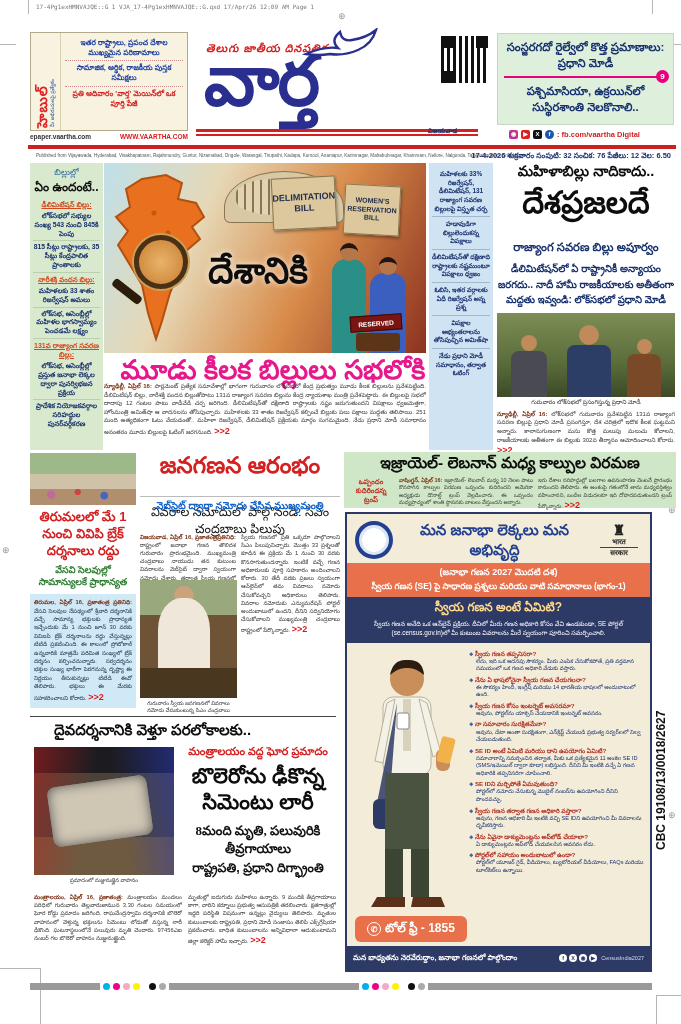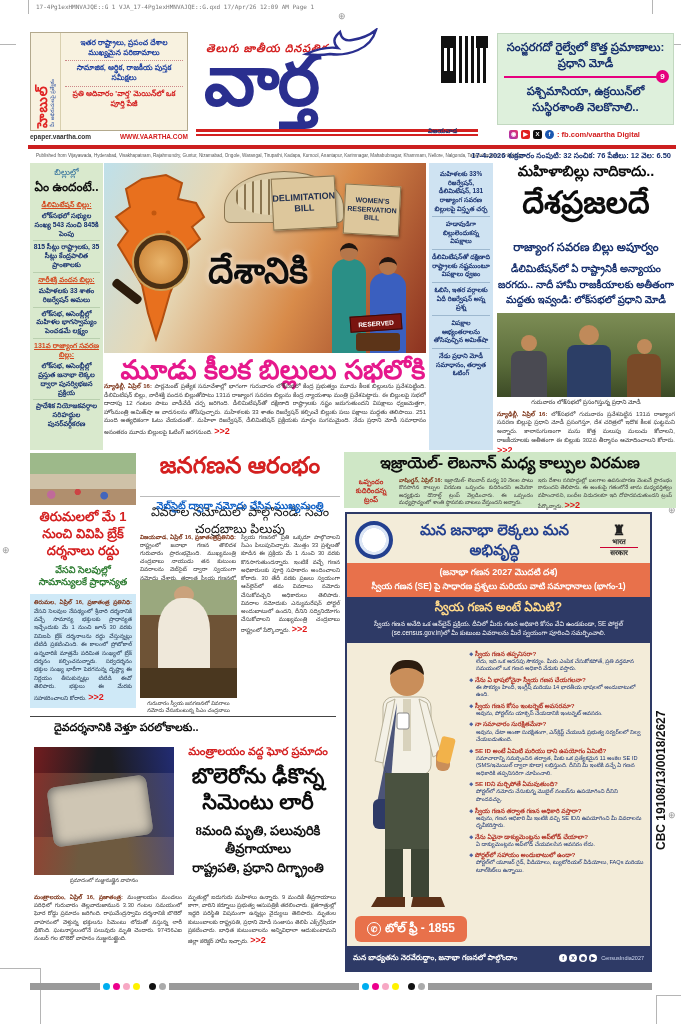--- a/index.html
+++ b/index.html
@@ -153,21 +153,21 @@
   #ad-tollfree .ph { width:14px; height:14px; border:1.5px solid #fff; border-radius:50%; font-size:8px; line-height:13px; text-align:center; }
   #ad-bottom { position:absolute; left:0; bottom:0; width:100%; height:22px; background:#2e3a66; color:#fff; display:flex; align-items:center; justify-content:space-between; padding:12px 6px;margin-top:8px; }
   #ad-bottom .txt { font-size:7.5px; font-weight:bold; }
   #ad-bottom .right { display:flex; align-items:center; gap:2px; }
   .adic { width:8px; height:8px; border-radius:50%; background:#fff; color:#2e3a66; font-size:5.5px; font-weight:bold; text-align:center; line-height:8px; }
   #ad-handle { font-size:5.5px; color:#cfd8f0; margin-left:2px; }
   #cbc { position:absolute; left:654px; top:608px; width:16px; height:345px; writing-mode:vertical-rl; transform:rotate(180deg); font-family:"Liberation Sans", sans-serif; font-weight:bold; font-size:12px; color:#111; text-align:center; }
 
   
   #accident { position:absolute; left:30px; top:716px; width:306px; border-top:1.5px solid #444; padding-top:4px; }
-  #acc-kicker { font-size:11px; font-weight:bold; color:#0d0d0d; padding-left:24px; }
+  #acc-kicker { font-size:15px; font-weight:bold; color:#0d0d0d; padding-left:24px; }
   #acc-photo { position:absolute; left:4px; top:30px; width:140px; height:128px; overflow:hidden; background:
       linear-gradient(100deg, rgba(200,30,30,.5), transparent 40%),
       linear-gradient(260deg, rgba(40,60,200,.5), transparent 40%),
       linear-gradient(#1c1c20 0 20%, #4a4238 20% 70%, #6e5a40 70%); }
   .acc-wreck { position:absolute; left:16px; top:34px; width:100px; height:60px; background:#cfc6b4; border-radius:8px; transform:rotate(-8deg); box-shadow:inset 0 0 12px #555; }
   #acc-caption { position:absolute; left:4px; top:160px; width:140px; text-align:center; font-size:5.4px; color:#333; }
   #acc-right { position:absolute; left:150px; top:28px; width:156px; text-align:center; }
   #acc-kred { color:#d42020; font-weight:bold; font-size:11px; }
   #acc-h1 { color:#0d0d0d; font-weight:bold; font-size:21px; line-height:1.25; margin-top:3px; }
   #acc-sub1 { color:#111; font-weight:bold; font-size:13px; margin-top:6px; line-height:1.4;font-family:Liberation Serif, serif; }

